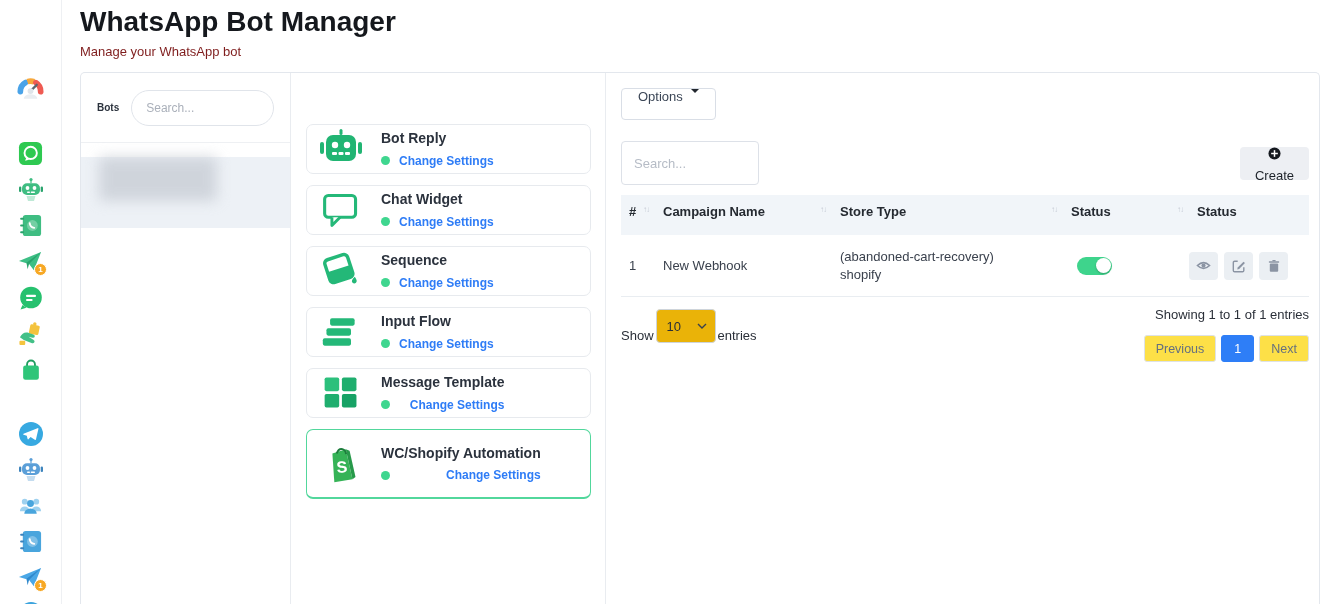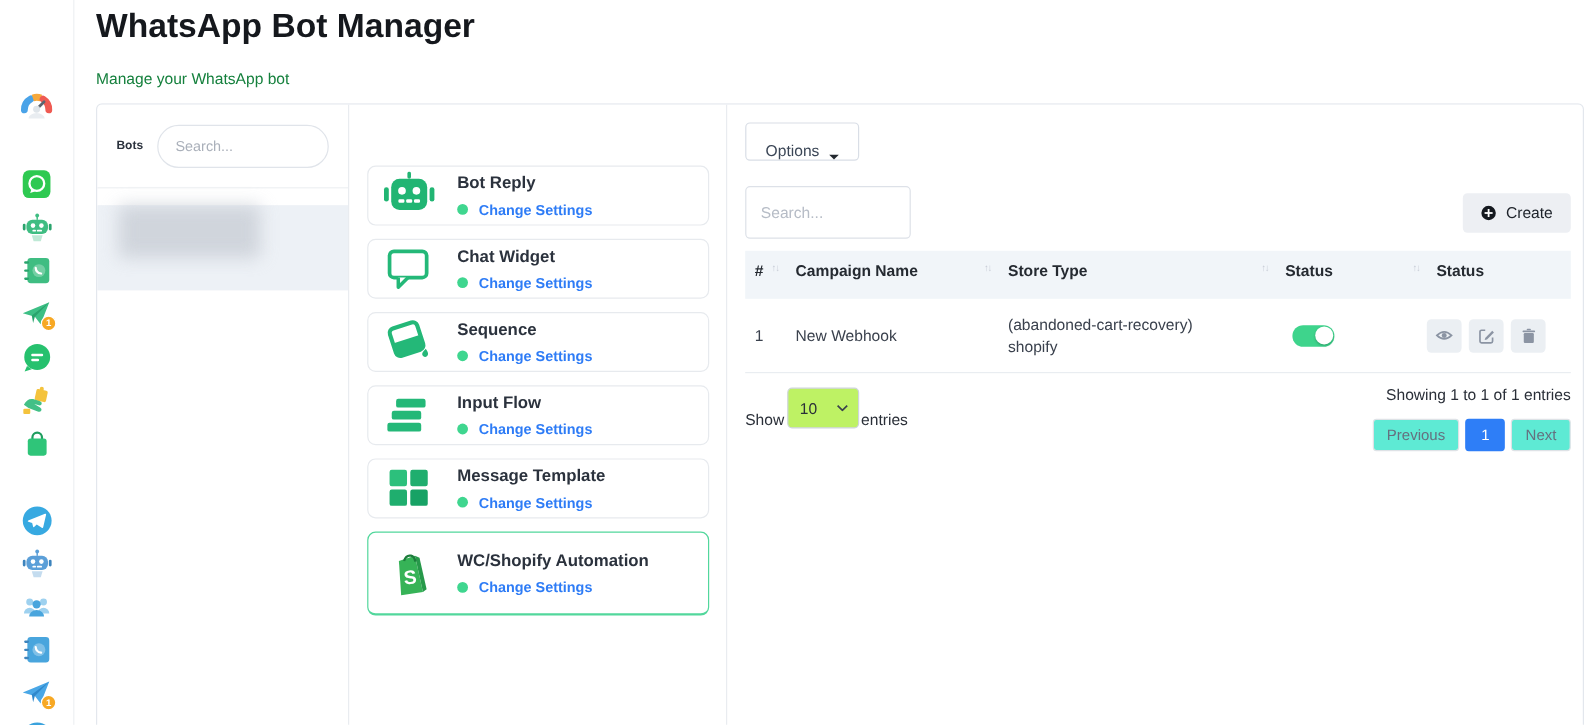--- a/index.html
+++ b/index.html
@@ -11,21 +11,21 @@
     border-right:1px solid #eef0f3; padding-top:76px; }
   .s-icon { width:27px; height:27px; margin:0 auto 9px; display:flex; align-items:center; justify-content:center; position:relative; cursor:pointer; }
   .s-icon.gap { margin-bottom:37px; }
   .badge { position:absolute; right:-3px; bottom:-1px; width:13px; height:13px; border-radius:50%;
     background:#f7a824; border:1px solid #fff; color:#fff; font-size:8px; font-weight:bold;
     display:flex; align-items:center; justify-content:center; }
 
   
   .main { margin-left:62px; padding:4px 5px 0 18px; }
   .page-title { font-size:28px; font-weight:bold; color:#15181d; padding-top:2px; }
-  .page-sub { font-size:13px; color:#15803d; margin-top:20px; }
+  .page-sub { font-size:13px; color:#7f1d1d; margin-top:6px; }
 
   .content-card { margin-top:13px; border:1px solid #e3e7ed; border-bottom:none;
     border-radius:5px 5px 0 0; display:flex; height:534px; background:#fff; overflow:hidden; }
 
   
   .bots-col { width:210px; border-right:1px solid #e9ecf0; flex:none; }
   .bots-head { height:70px; display:flex; align-items:center; gap:12px; padding:0 16px;
     border-bottom:1px solid #eef0f3; }
   .bots-title { font-size:10px; font-weight:bold; color:#2b323d; }
   .pill-search { flex:1; height:36px; border:1px solid #e0e4ea; border-radius:18px;
@@ -37,40 +37,40 @@
 
   
   .white-col { width:315px; border-right:1px solid #e9ecf0; flex:none; padding:16px 14px 0 15px; }
   .white-name { font-size:14px; font-weight:bold; color:#2b323d; }
   .cards { margin-top:35px; }
   .feature-card { height:50px; border:1px solid #e7eaee; border-radius:7px; margin-bottom:11px;
     display:flex; align-items:center; padding:0 12px; gap:18px; background:#fff; cursor:pointer; }
   .feature-card.selected { border:1px solid #52d79c; border-bottom-width:2px; height:70px; }
   .fc-icon { width:44px; flex:none; display:flex; justify-content:center; }
   .fc-title { font-size:14px; font-weight:bold; color:#2b323d; line-height:1.2; }
-  .fc-link-row { margin-top:7px; display:flex; align-items:center; }
+  .fc-link-row { margin-top:7px; display:flex; align-items:center;justify-content:space-between; }
   .dot { width:9px; height:9px; border-radius:50%; background:#3fd68f; flex:none; }
   .fc-link { margin-left:9px; font-size:12px; font-weight:bold; color:#2e7cf6; text-decoration:none; }
 
   
   .auto-col { flex:1; padding:0 10px 0 15px; }
   .auto-head { margin-top:15px; display:flex; align-items:center; justify-content:space-between; }
   .auto-title-wrap { display:flex; align-items:center; gap:13px; }
   .auto-title { font-size:14px; font-weight:bold; color:#272e38; }
   .btn-options { height:32px; padding:0 16px; background:#fff; border:1px solid #d9dee6;
-    border-radius:4px; font-size:13px; color:#3b4656; display:flex; align-items:flex-end; gap:8px;
+    border-radius:4px; font-size:13px; color:#3b4656; display:flex; align-items:flex-start; gap:8px;
     cursor:pointer; font-family:inherit; }
   .caret-down { width:0; height:0; border-left:4px solid transparent; border-right:4px solid transparent;
     border-top:4px solid #23282f; }
   .auto-toolbar { margin-top:21px; display:flex; justify-content:space-between; align-items:center; }
   .table-search { width:138px; height:44px; border:1px solid #dde1e8; border-radius:4px;
     padding:0 12px; font-size:13px; outline:none; font-family:inherit; }
   .table-search::placeholder { color:#b6bcc6; }
   .btn-create { height:33px; padding:0 15px; background:#edeff3; border:none; border-radius:4px;
-    font-size:13px; color:#1d2229; display:flex; align-items:center; gap:8px; cursor:pointer; font-family:inherit; }
+    font-size:13px; color:#1d2229; display:flex; align-items:center; gap:8px; cursor:pointer; font-family:inherit;flex-direction:column; }
 
   .grid-table { margin-top:10px; }
   .t-head, .t-row { display:grid; grid-template-columns:34px 177px 231px 126px 1fr; }
   .t-head { background:#f1f5f9; height:40px; align-items:center; }
   .th { font-size:13px; font-weight:bold; color:#252a31; padding:0 6px 0 8px;
     display:flex; justify-content:space-between; align-items:flex-start; padding-top:9px; height:100%; cursor:pointer; }
   .th.no-sort { cursor:default; }
   .sort { font-size:8px; color:#c7ccd6; letter-spacing:-1px; line-height:1; padding-top:2px; }
   .t-row { height:62px; align-items:center; border-bottom:1px solid #e9edf1; }
   .td { font-size:13px; color:#3a414d; padding-left:8px; }
@@ -80,25 +80,25 @@
   .toggle .knob { position:absolute; right:1.5px; top:1.5px; width:15px; height:15px;
     border-radius:50%; background:#fff; box-shadow:0 1px 2px rgba(0,0,0,.25); }
   .actions-cell { display:flex; gap:6px; padding-left:0; }
   .act-btn { width:29px; height:28px; background:#ebeff3; border:none; border-radius:4px;
     display:flex; align-items:center; justify-content:center; cursor:pointer; }
 
   .table-footer { margin-top:8px; display:flex; justify-content:space-between; align-items:flex-start; }
   .show-group { display:flex; align-items:flex-end; gap:2px; margin-top:4px; font-size:13px; color:#2a2f38; }
   .select-box { width:60px; height:34px; border:1px solid #ced4da; border-radius:4px;
     display:flex; align-items:center; justify-content:space-between; padding:0 8px 0 10px;
-    font-size:13px; color:#2a2f38; cursor:pointer; background:#bef264; }
+    font-size:13px; color:#2a2f38; cursor:pointer; background:#eab308; }
   .footer-right { text-align:right; }
   .showing-text { font-size:13px; color:#2a2f38; margin-top:2px; }
   .pagination { margin-top:13px; display:inline-flex; gap:5px; }
-  .page-btn { height:27px; padding:0 11px; background:#5eead4; border:1px solid #dee2e6;
+  .page-btn { height:27px; padding:0 11px; background:#fde047; border:1px solid #dee2e6;
     border-radius:3px; font-size:12.5px; color:#65707f; cursor:pointer; font-family:inherit; }
   .page-btn.active { background:#2e7ef7; border-color:#2e7ef7; color:#fff; min-width:33px; }
 </style>
 </head>
 <body>
 
 <aside class="rail">
   <div class="s-icon gap">
     <svg viewBox="0 0 26 26" width="27" height="27">
       <path d="M3.2 15 A10 10 0 0 1 8.3 6.2" stroke="#4aa3e8" stroke-width="5.5" fill="none" stroke-linecap="round"></path>

